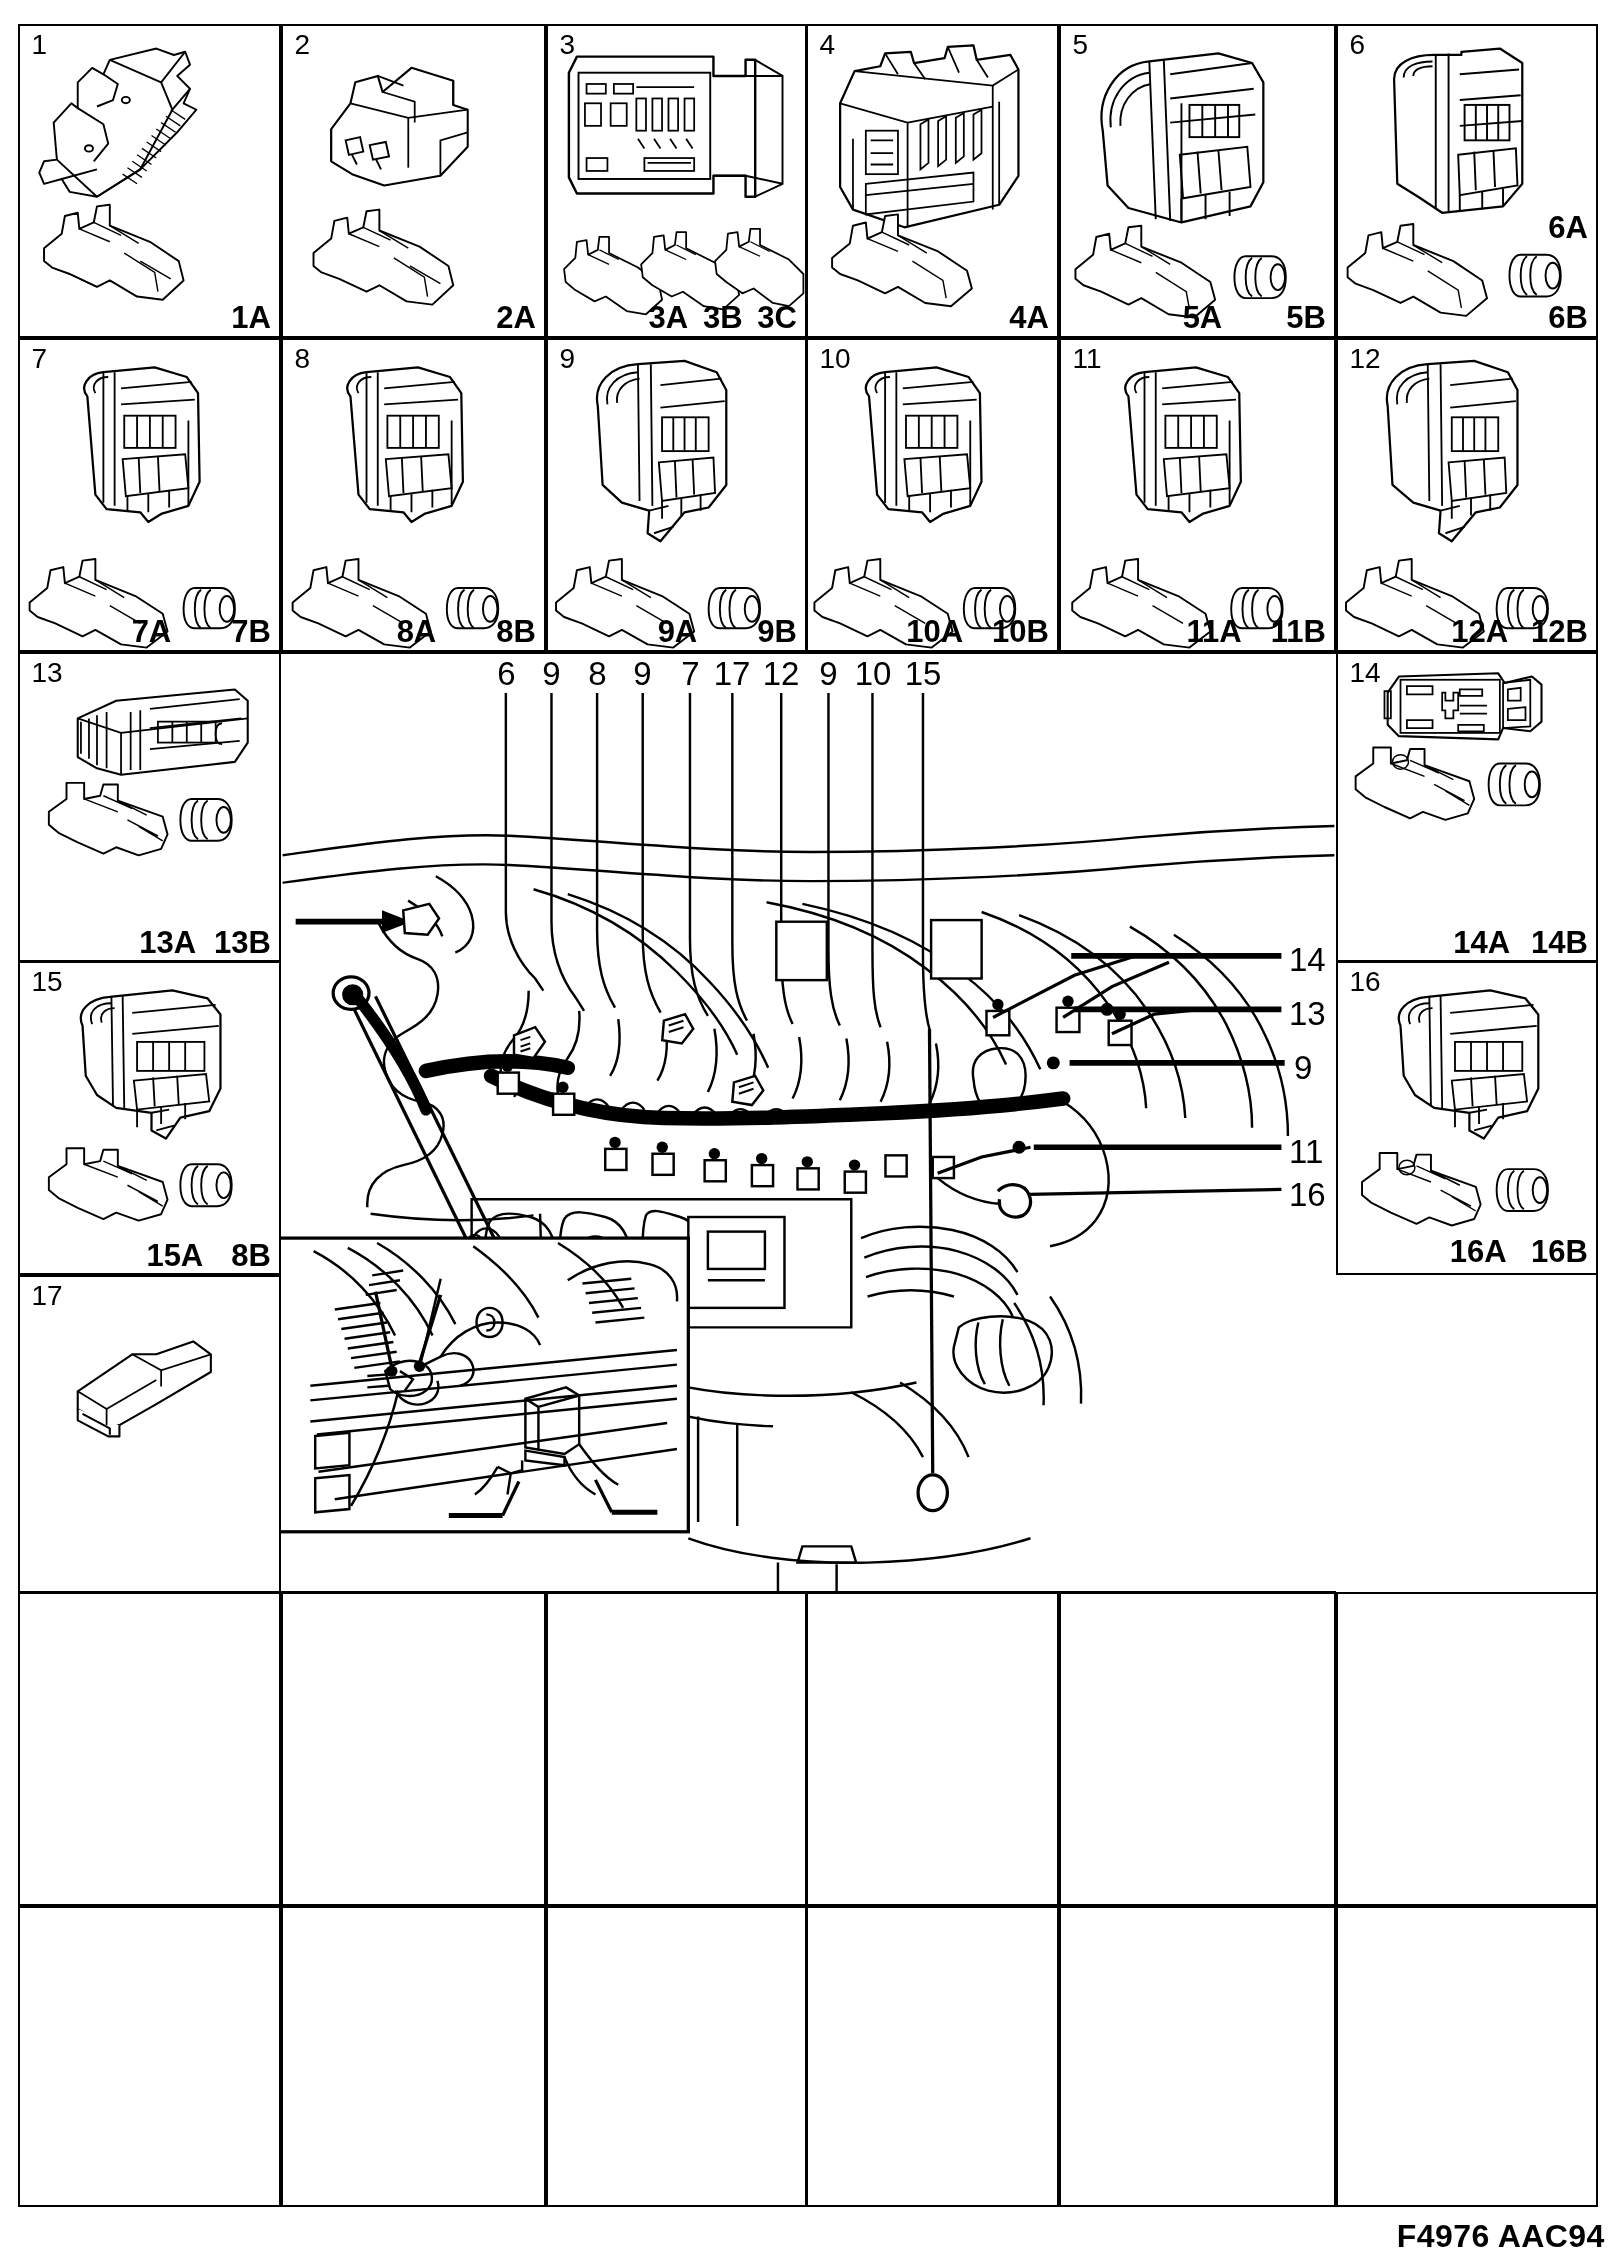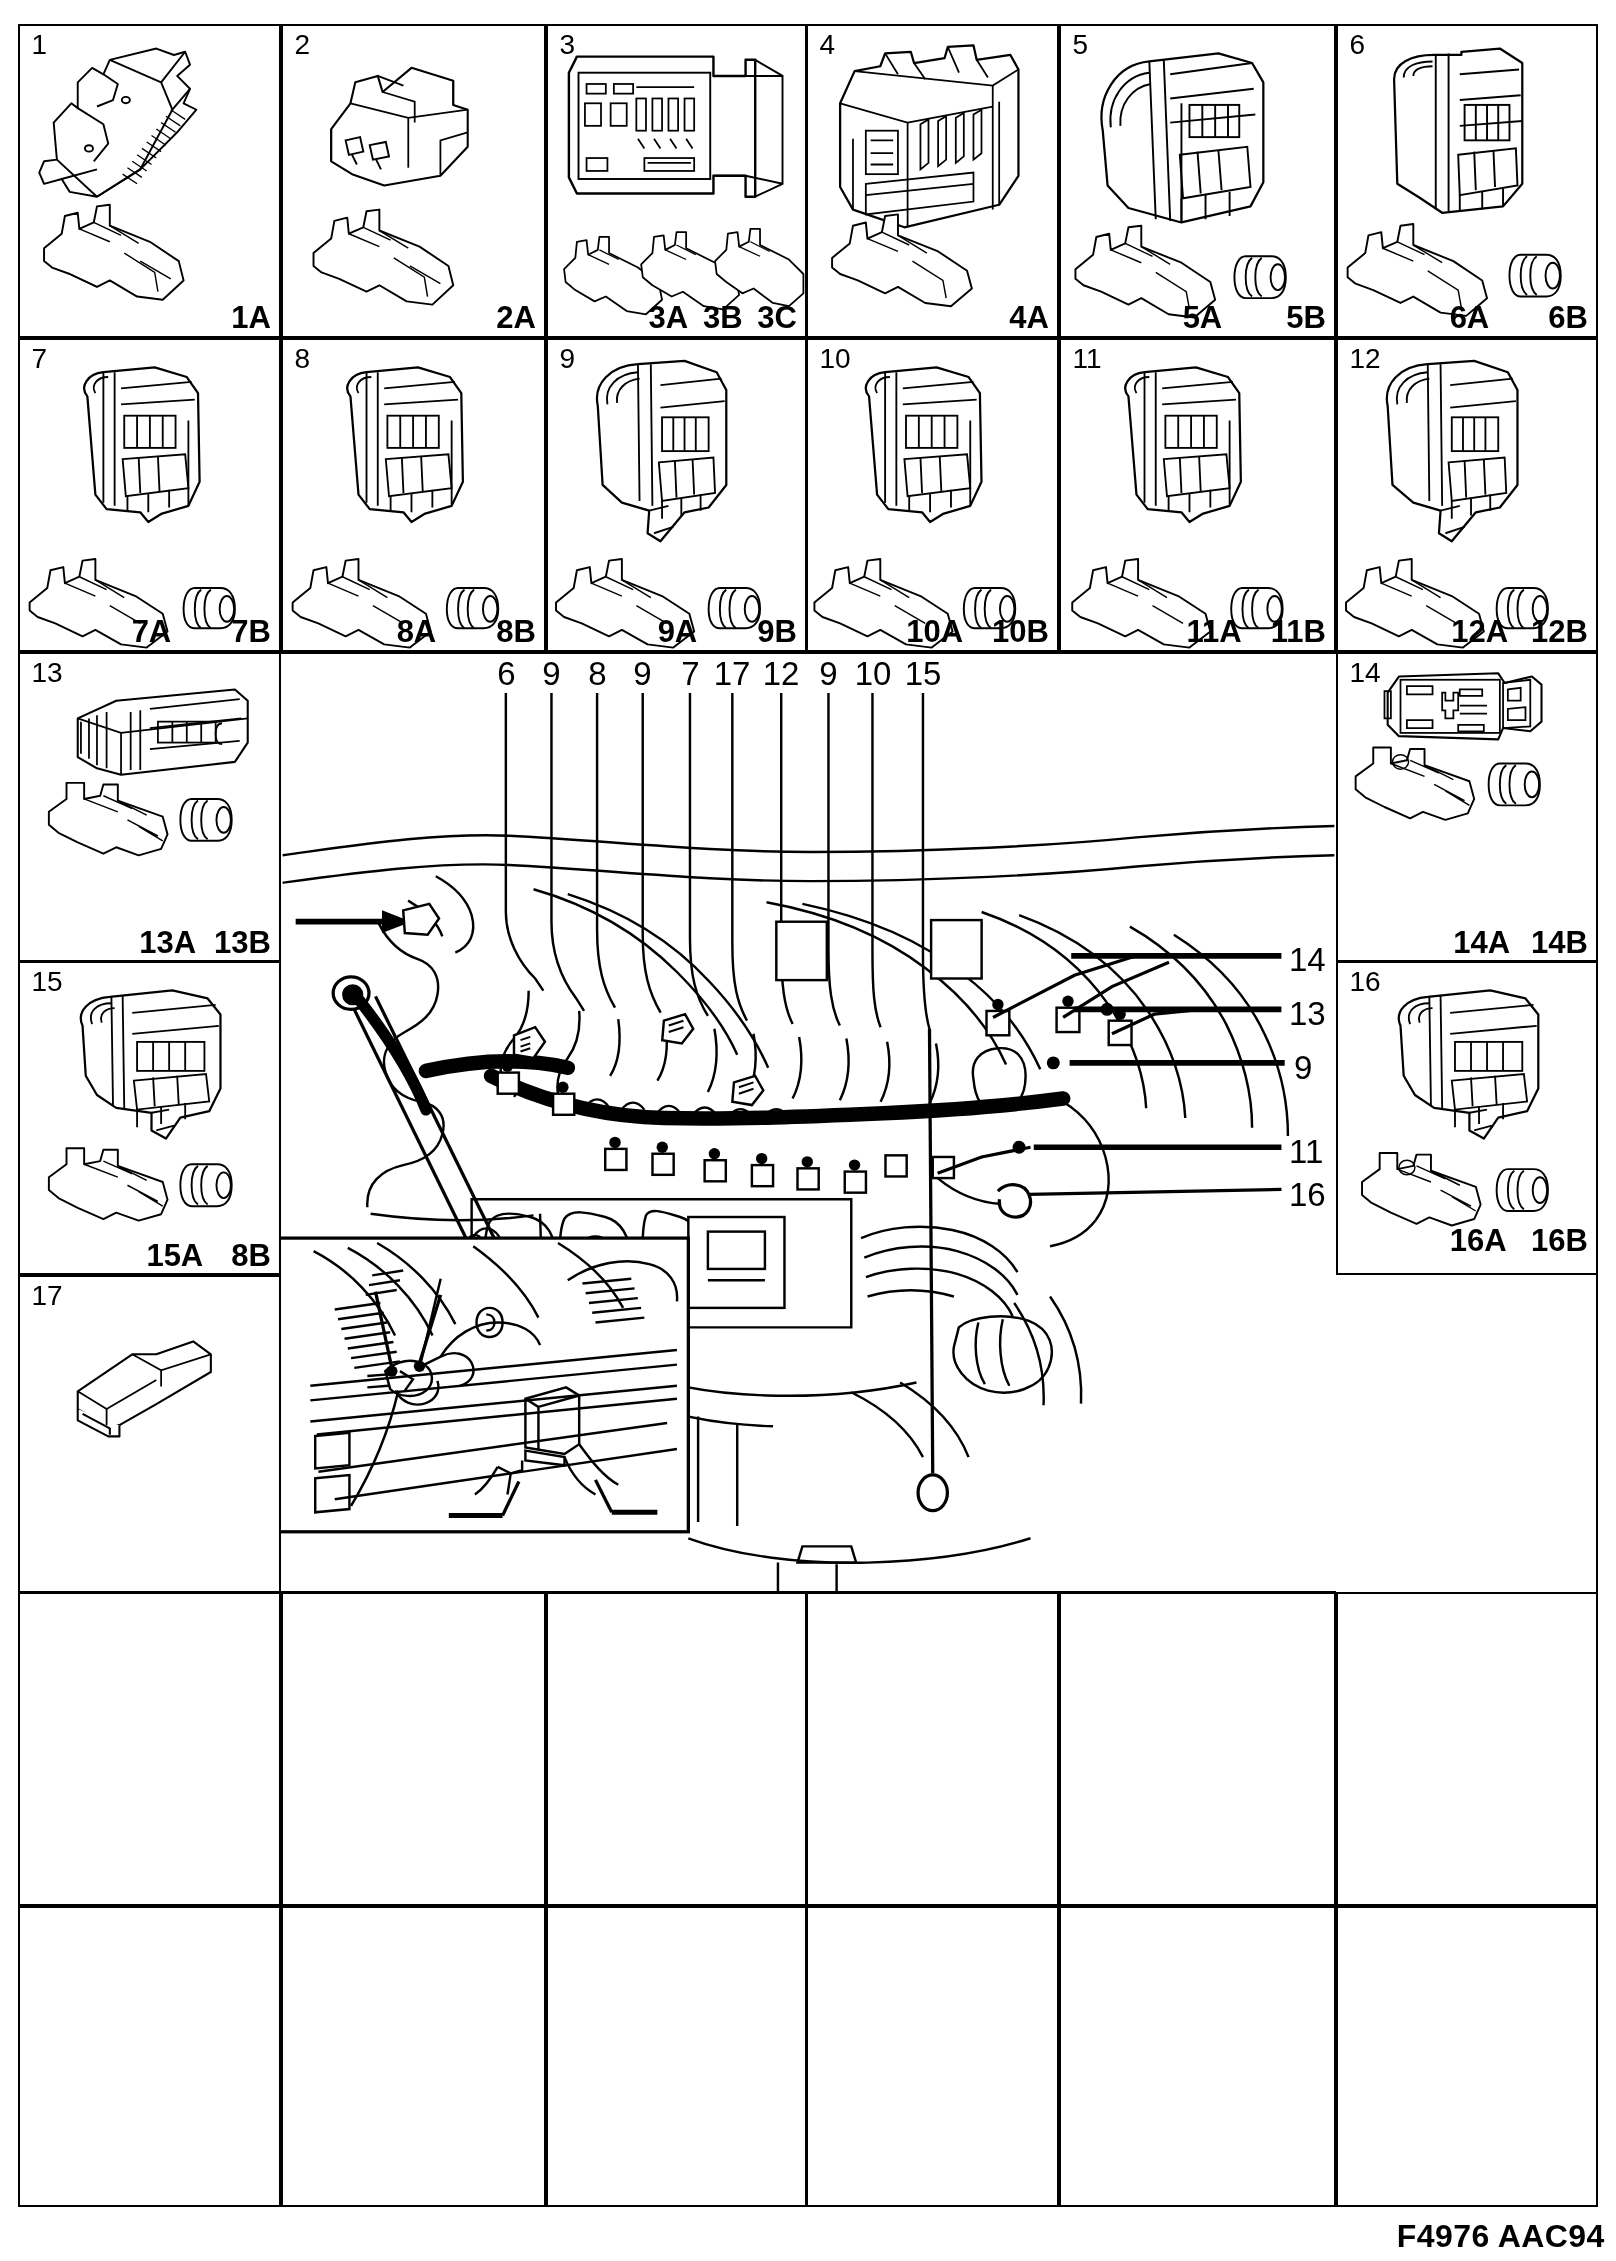--- a/index.html
+++ b/index.html
@@ -366,21 +366,21 @@
 
         <g fill="#fff" stroke="#000" stroke-width="2.4">
           <path d="M228 284 C220 284 214 294 214 310 C214 326 220 336 228 336 L260 336
                    C270 336 278 328 278 310 C278 292 270 284 260 284 Z"></path>
           <path d="M236 286 C230 290 228 298 228 310 C228 322 230 330 236 334"></path>
           <path d="M248 286 C242 290 240 298 240 310 C240 322 242 330 248 334"></path>
           <ellipse cx="268" cy="310" rx="9" ry="16"></ellipse>
         </g>
       </svg>
     </div>
-    <div class="sublabels" style="gap:59px;">
+    <div class="sublabels" style="gap:59px;flex-direction:column;">
       <span>6A</span>
       <span>6B</span>
     </div>
   </div>
 
   <div class="cell" style="left:18px;top:338px;width:263px;height:314px;">
     <div class="cell-num">7</div>
     <div class="art">
       <svg viewBox="0 0 323 385" preserveAspectRatio="none">
         <g fill="#fff" stroke="#000" stroke-width="2.8" stroke-linejoin="round">
@@ -819,21 +819,21 @@
         </g>
         <g fill="#fff" stroke="#000" stroke-width="2.4">
           <path d="M212 256 C204 256 198 266 198 282 C198 298 204 308 212 308 L244 308
                    C254 308 262 300 262 282 C262 264 254 256 244 256 Z"></path>
           <path d="M220 258 C214 262 212 270 212 282 C212 294 214 302 220 306"></path>
           <path d="M232 258 C226 262 224 270 224 282 C224 294 226 302 232 306"></path>
           <ellipse cx="252" cy="282" rx="9" ry="16"></ellipse>
         </g>
       </svg>
     </div>
-    <div class="sublabels" style="gap:24.4px;bottom:17px;margin-left:24px;">
+    <div class="sublabels" style="gap:24.4px;bottom:6px;margin-left:24px;">
       <span>16A</span>
       <span>16B</span>
     </div>
   </div>
 
   <div id="main-diagram" style="left:281px;top:652px;width:1055px;height:941px;">
 
     <div class="callout-top" style="left:209px;width:33px;">6</div>
     <div class="callout-top" style="left:254px;width:33px;">9</div>
     <div class="callout-top" style="left:300px;width:33px;">8</div>

